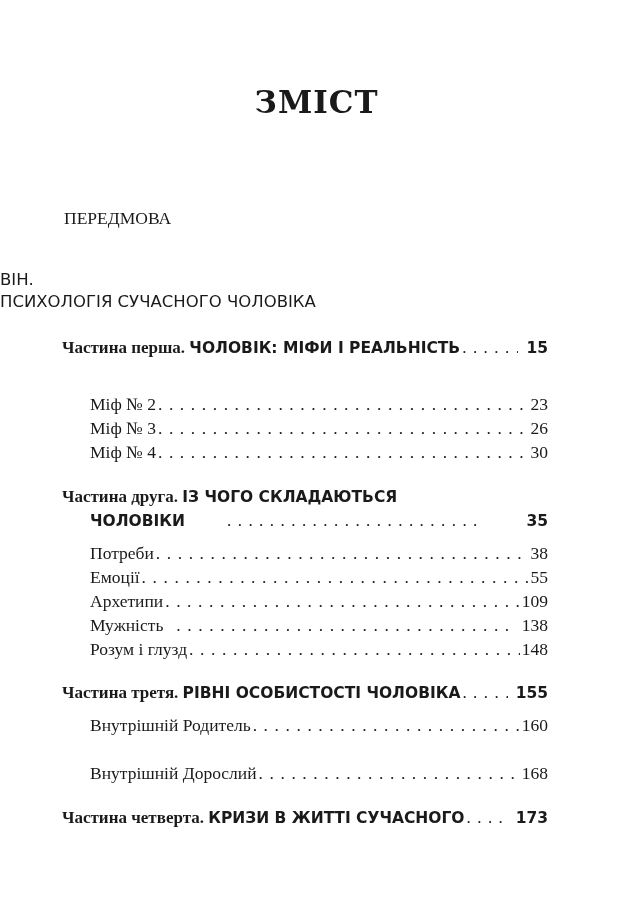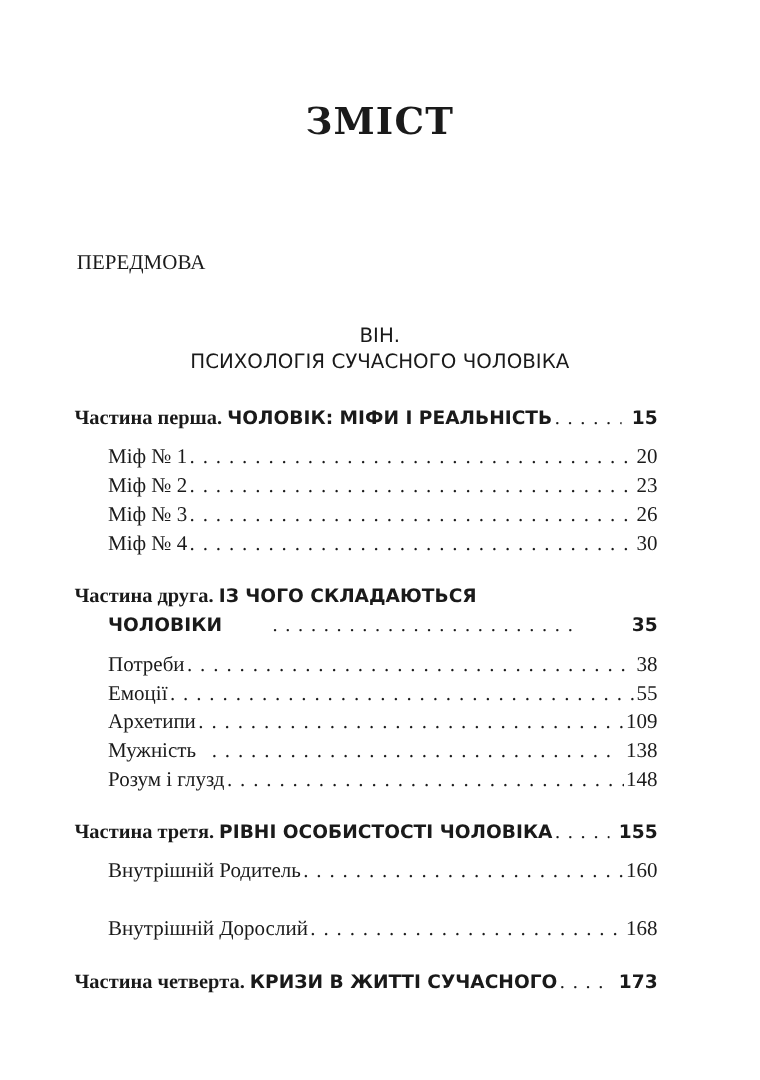--- a/index.html
+++ b/index.html
@@ -24,21 +24,21 @@
   }
   .row .dots::before {
     content: ". . . . . . . . . . . . . . . . . . . . . . . . . . . . . . . . . . . . . . . . . . . . . . . . . . . . . . . . . . . . . . . . . . . . .";
     letter-spacing: 0;
     word-spacing: 2.2px;
   }
   .row .pg { flex: 0 0 auto; }
   .row.part .pg { font-family: "DejaVu Sans", sans-serif; font-weight: bold; font-size: 15.5px; padding-left: 6px; }
   .row.cont { left: 90px; width: 458px; }
   .section-heading {
-    position: absolute; left: 0; width: 633px; text-align: center;
+    position: absolute; left: 0; width: 633px; 
     font-family: "DejaVu Sans", sans-serif; font-size: 16.5px; line-height: 24px;
   }
 </style>
 </head>
 <body>
 
 <div class="page">
 
   <div class="title">ЗМІСТ</div>
 
@@ -48,25 +48,20 @@
     <span class="pg">9</span>
   </div>
 
   <div class="section-heading" style="top:268px;">ВІН.</div>
   <div class="section-heading" style="top:290px;">ПСИХОЛОГІЯ СУЧАСНОГО ЧОЛОВІКА</div>
 
   <div class="row part" style="top:338px;">
     <span class="lbl"><span>Частина перша.</span> <span class="caps">ЧОЛОВІК: МІФИ І РЕАЛЬНІСТЬ</span></span>
     <span class="dots"></span>
     <span class="pg">15</span>
-  </div>
-  <div class="row sub" style="top:370px;">
-    <span class="lbl">Міф № 1</span>
-    <span class="dots"></span>
-    <span class="pg">20</span>
   </div>
   <div class="row sub" style="top:394px;">
     <span class="lbl">Міф № 2</span>
     <span class="dots"></span>
     <span class="pg">23</span>
   </div>
   <div class="row sub" style="top:418px;">
     <span class="lbl">Міф № 3</span>
     <span class="dots"></span>
     <span class="pg">26</span>

